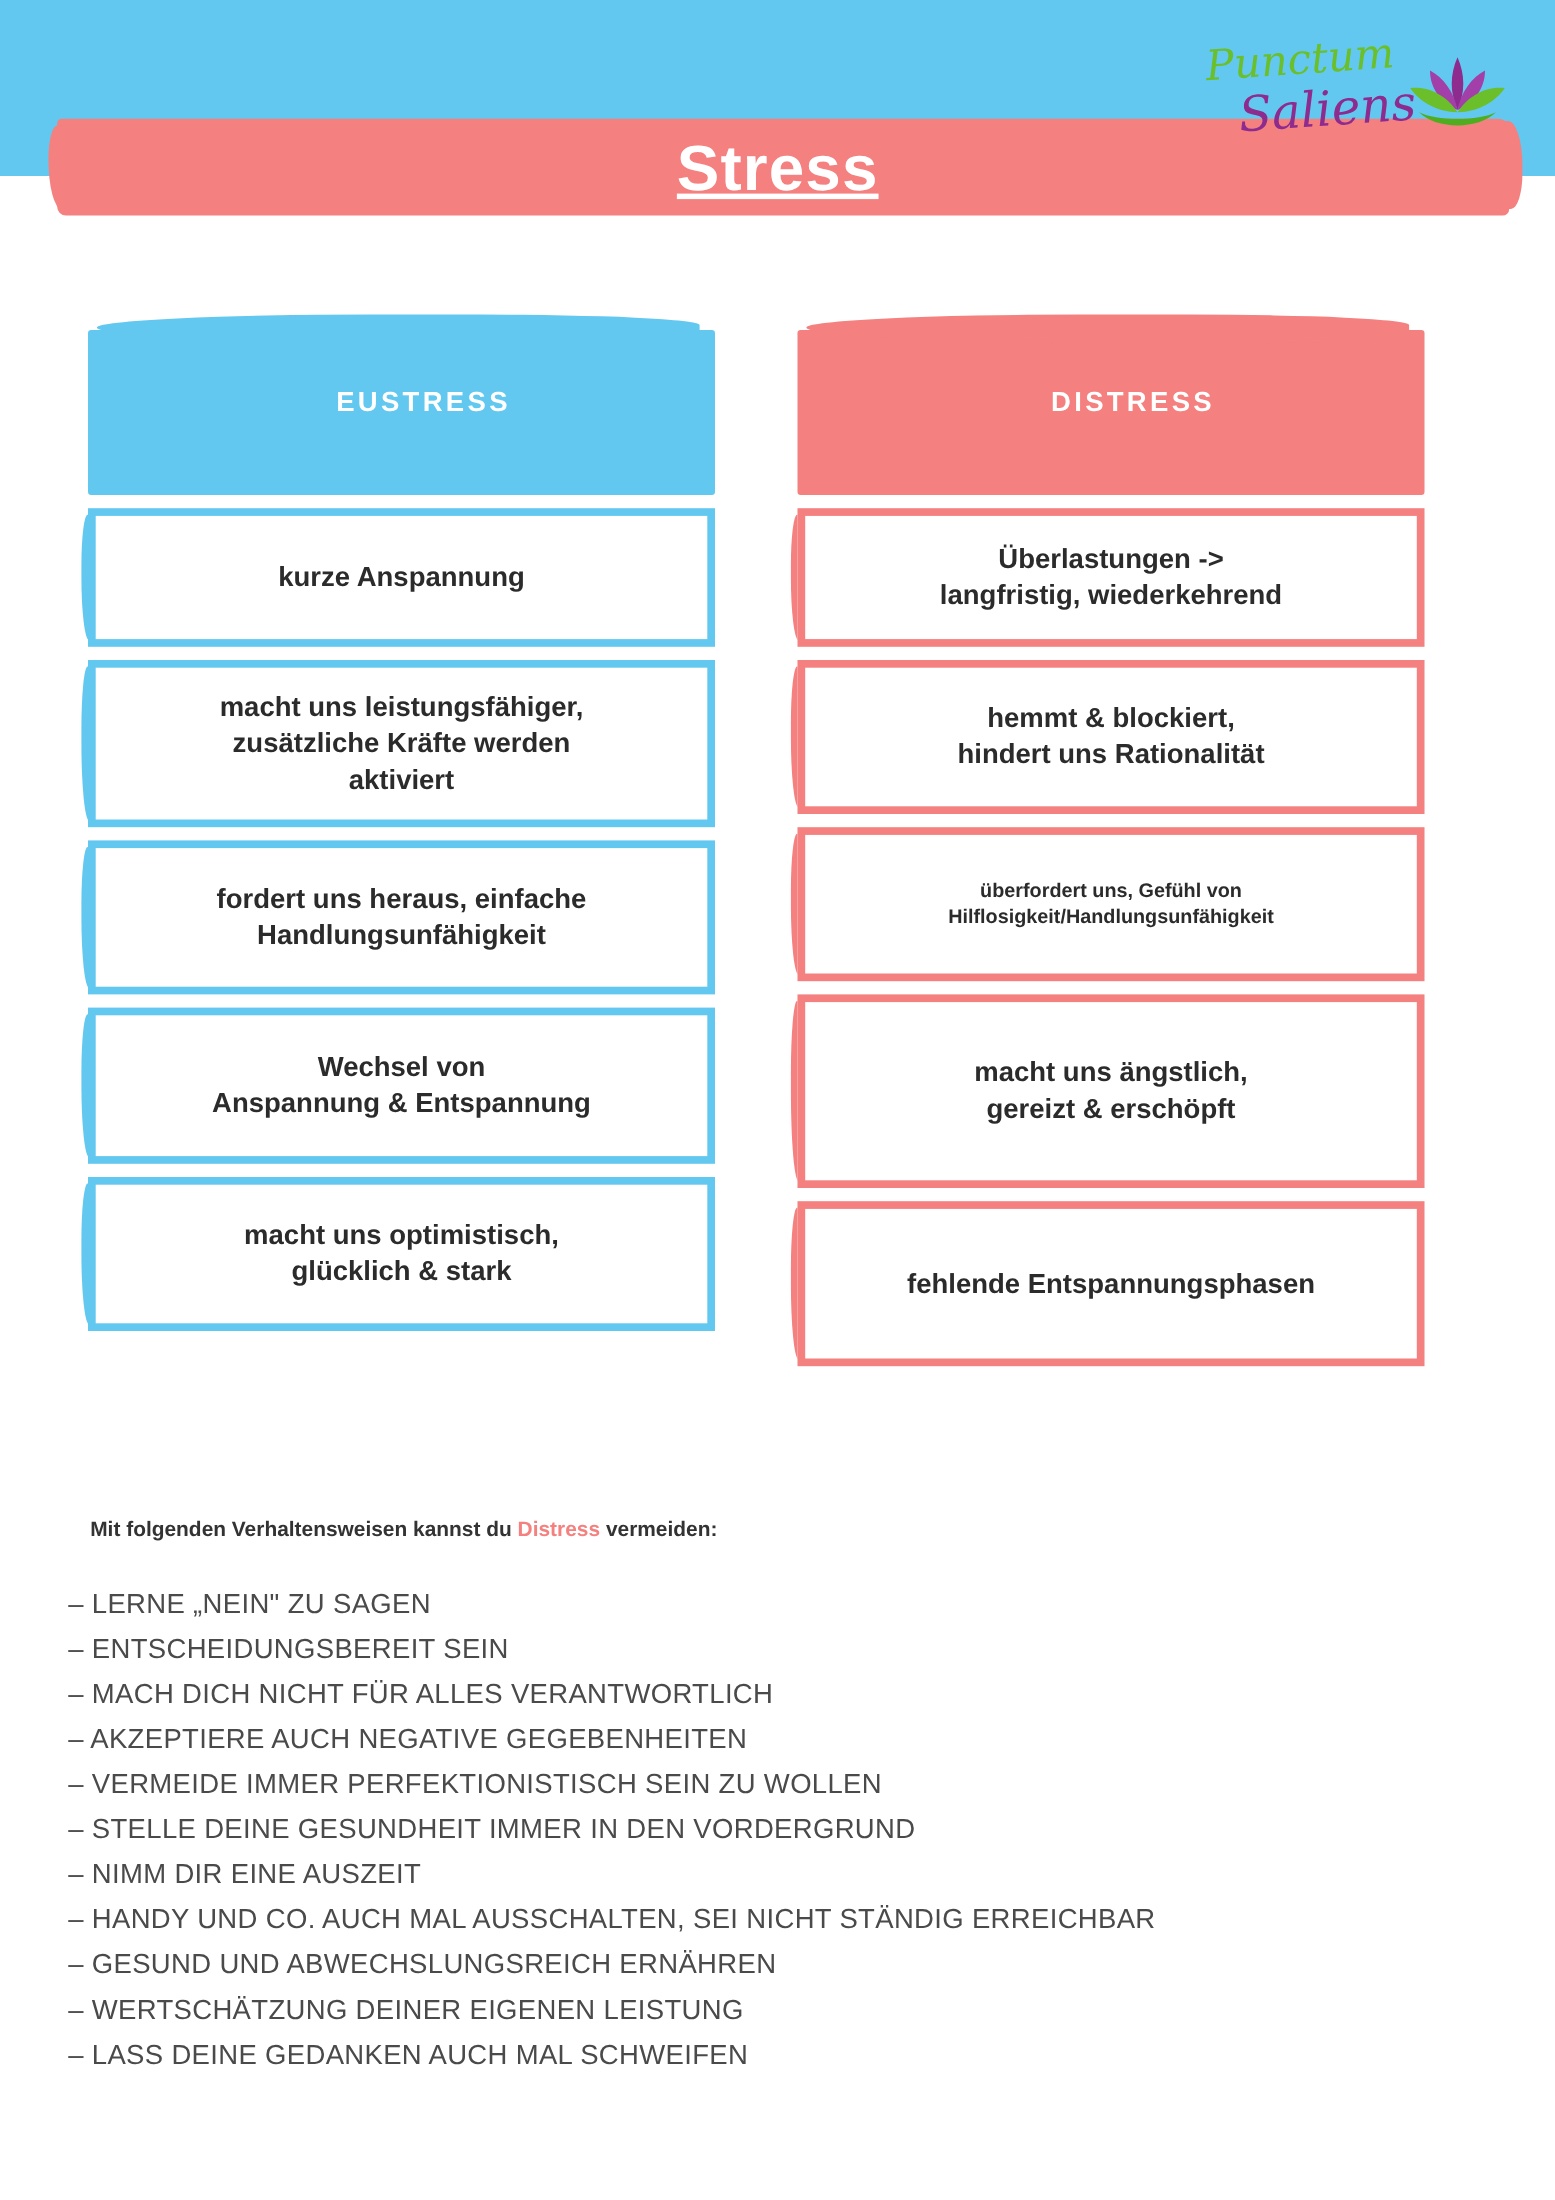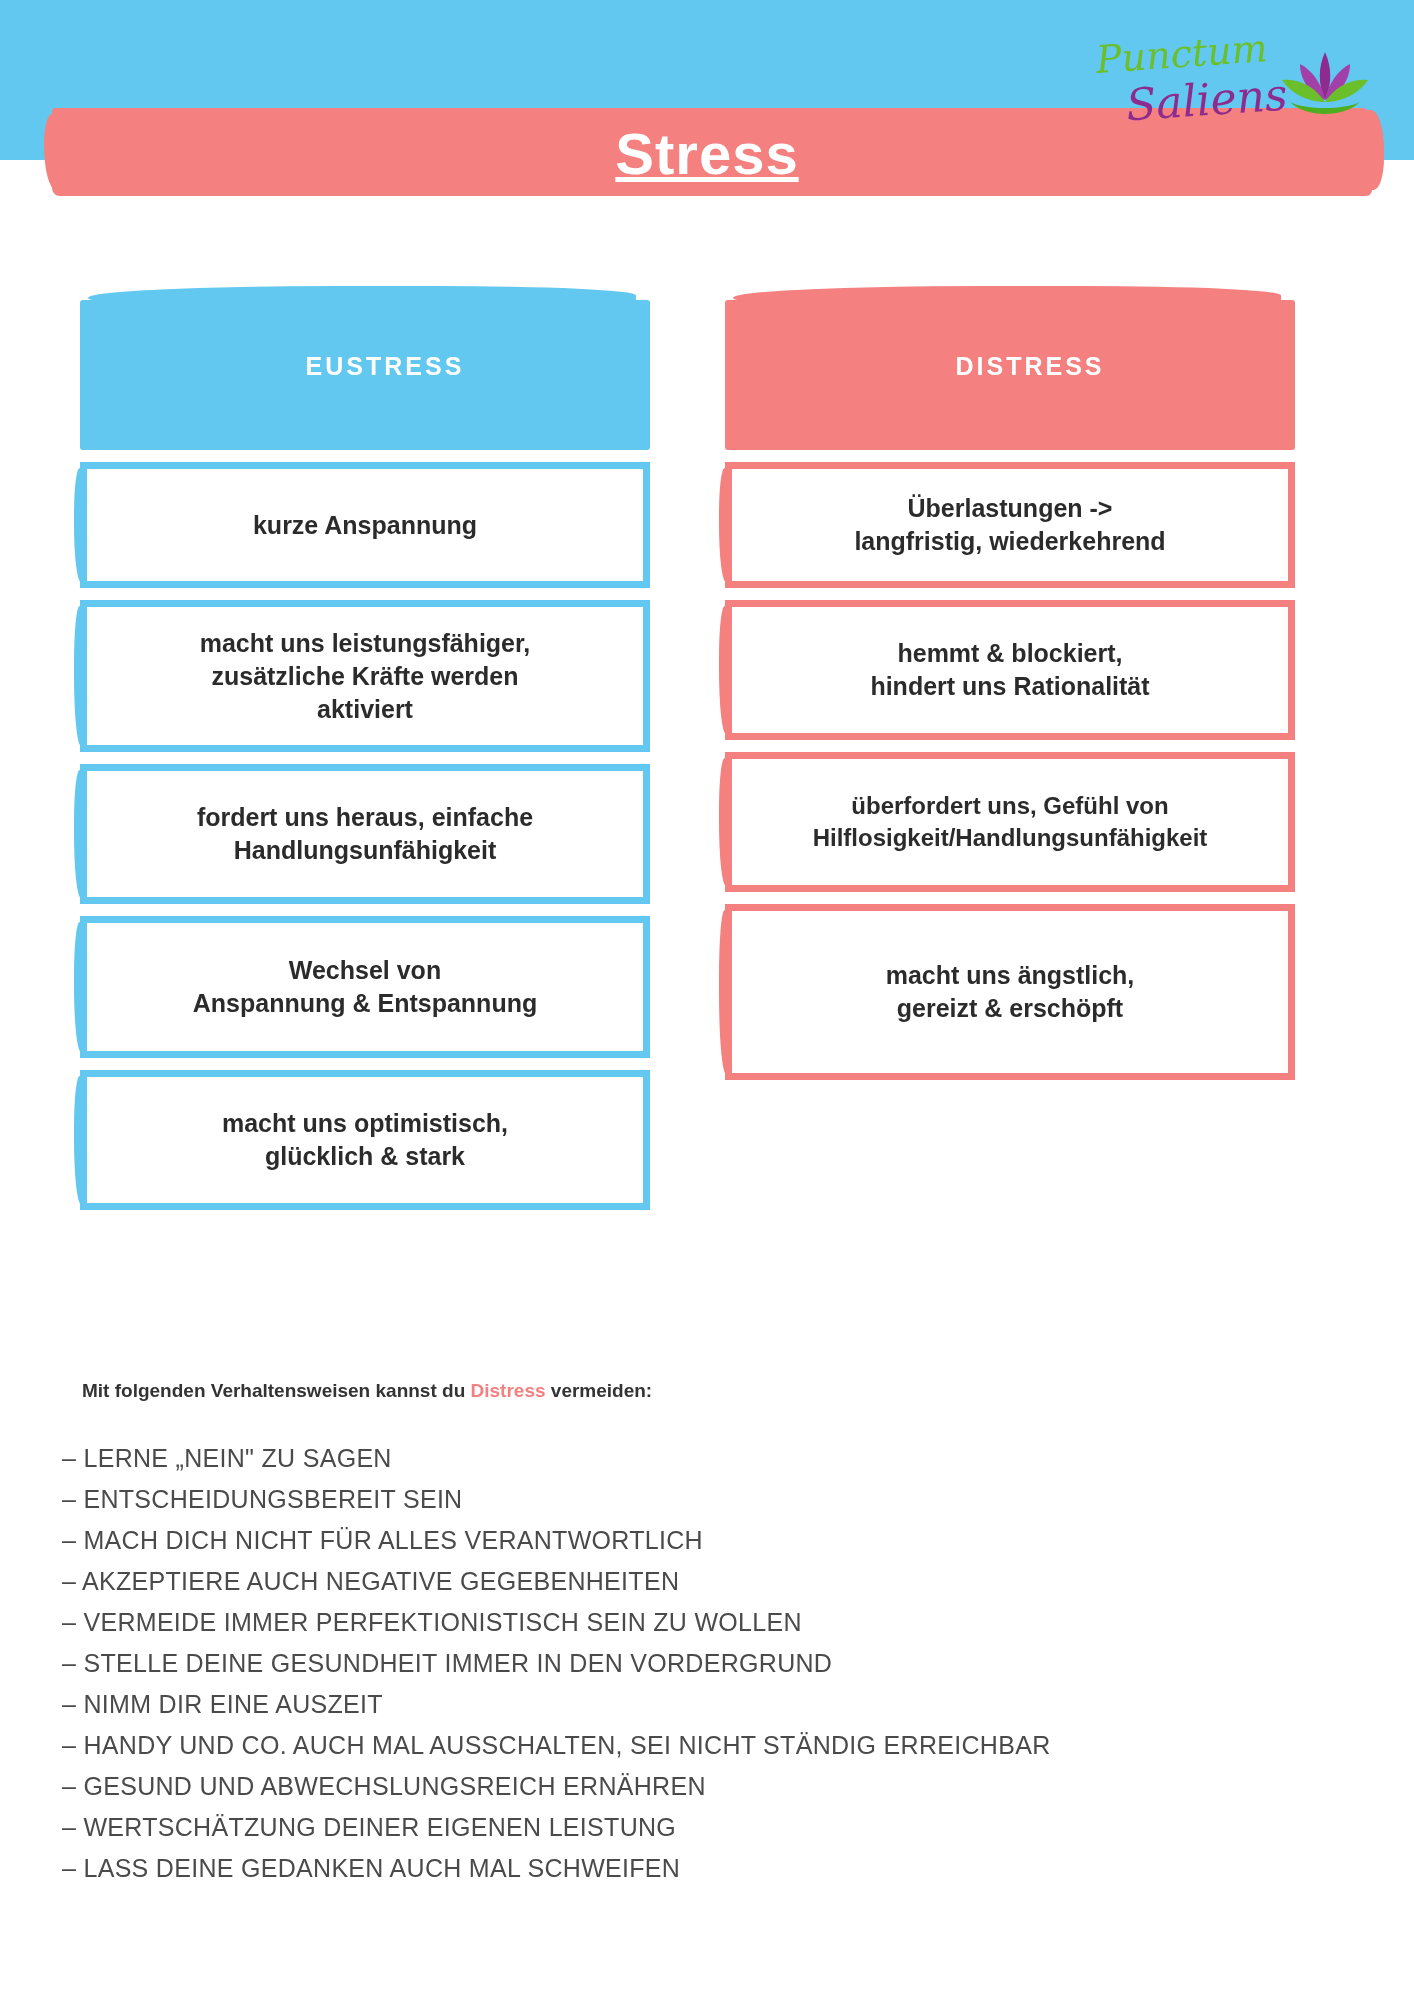--- a/index.html
+++ b/index.html
@@ -167,21 +167,21 @@
   }
   .card.blue { border-color: #63c8f0; }
   .card.red  { border-color: #f4807f; text-align: center; }
   .card-text {
     font-size: 25px;
     font-weight: bold;
     color: #2b2b2b;
     line-height: 1.32;
     white-space: pre-line;
   }
-  .card.small .card-text { font-size: 24px; }
+  .card.small .card-text { font-size: 18px; }
 
   
   .brush-edge {
     position: absolute;
     left: -6px;
     width: 14px;
     top: 6px;
     bottom: 6px;
     border-radius: 40% 20% 30% 50%;
   }
@@ -317,20 +317,26 @@
     </div>
 
     <div class="card-wrap">
       <div class="brush-edge red"></div>
       <div class="card red" style="height:176px">
         <div class="card-text">macht uns ängstlich,
 gereizt &amp; erschöpft</div>
       </div>
     </div>
 
+    <div class="card-wrap">
+      <div class="brush-edge red"></div>
+      <div class="card red" style="height:150px">
+        <div class="card-text">fehlende Entspannungsphasen</div>
+      </div>
+    </div>
   </div>
 </div>
 
 <div class="bottom">
   <div class="bottom-title"><span>Mit folgenden Verhaltensweisen kannst du </span><span class="hl">Distress</span><span> vermeiden:</span></div>
   <ul class="tip-list">
     <li class="tip-item">– LERNE „NEIN" ZU SAGEN</li>
     <li class="tip-item">– ENTSCHEIDUNGSBEREIT SEIN</li>
     <li class="tip-item">– MACH DICH NICHT FÜR ALLES VERANTWORTLICH</li>
     <li class="tip-item">– AKZEPTIERE AUCH NEGATIVE GEGEBENHEITEN</li>

